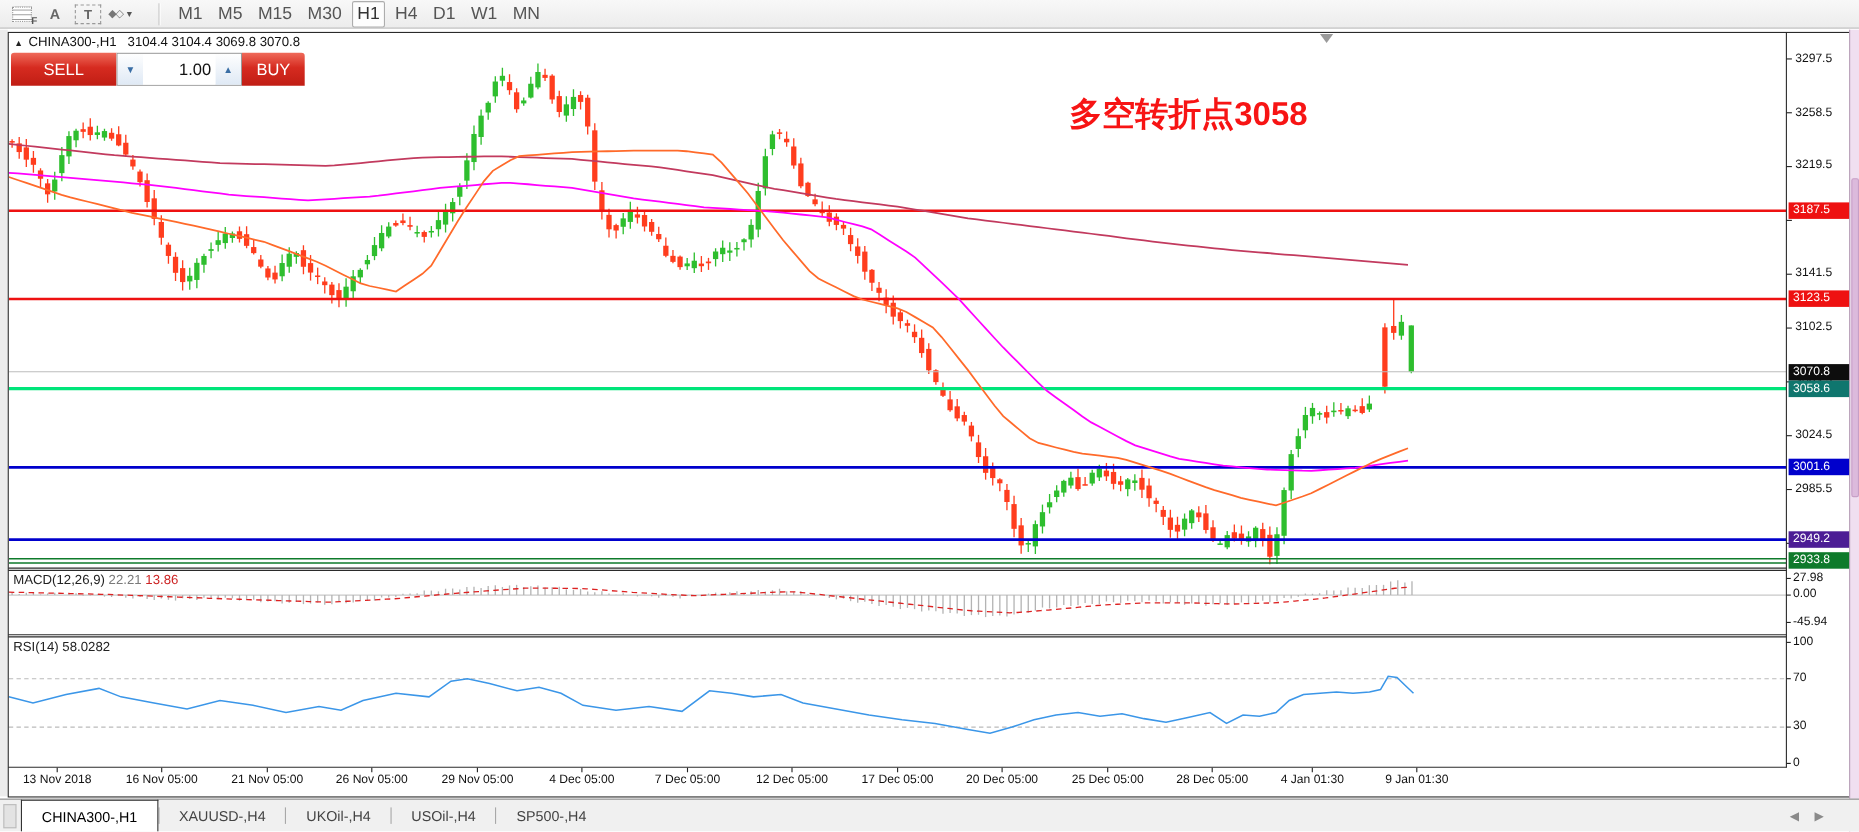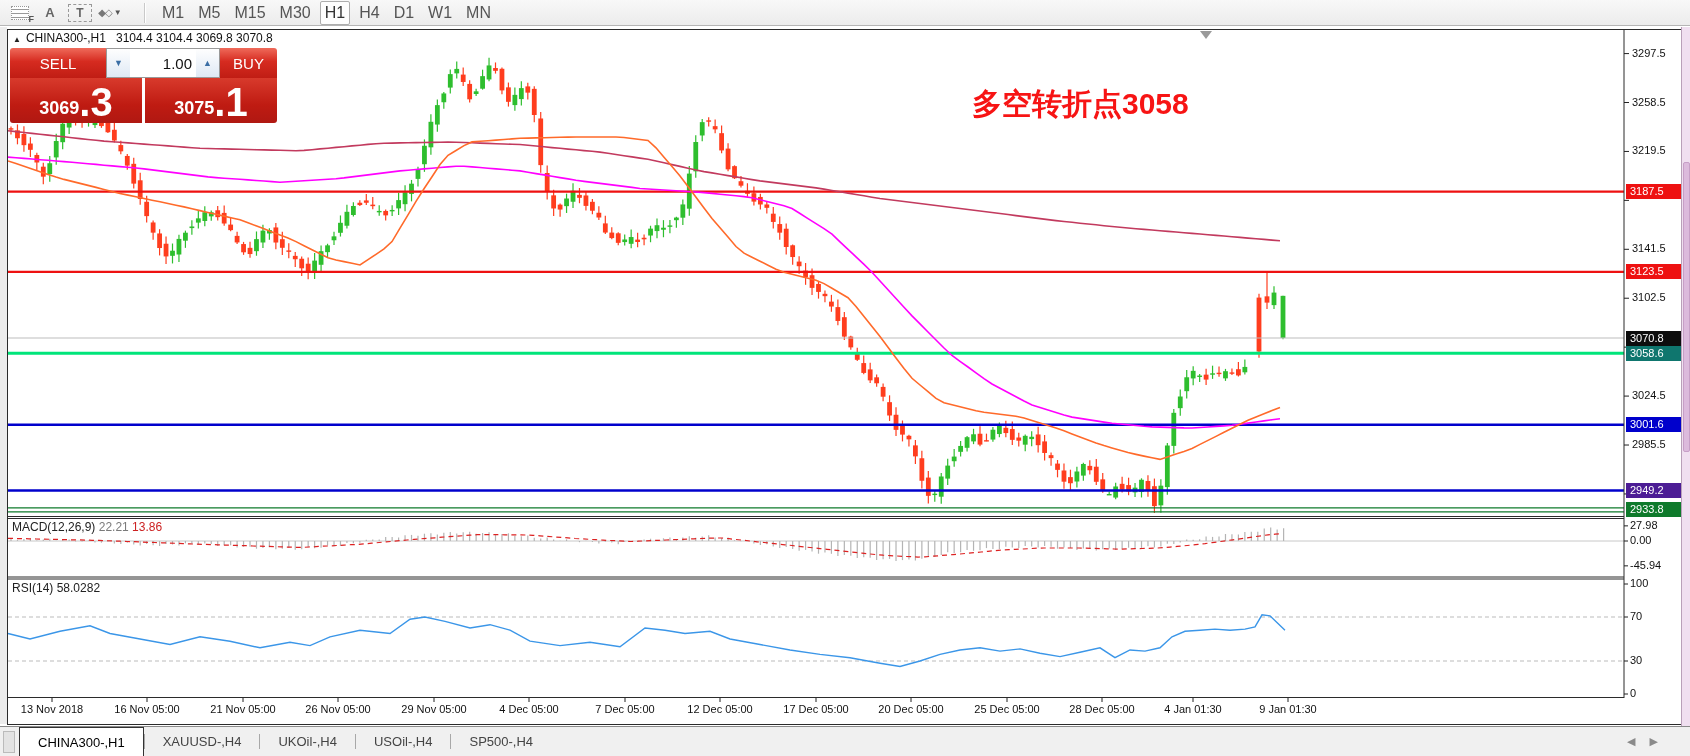--- a/index.html
+++ b/index.html
@@ -777,30 +777,20 @@
     <div id="trade-panel">
       <div id="tp-row1">
         <div id="sell-btn" class="tp-btn">SELL</div>
         <div id="spin-group">
           <span class="spin-btn">▼</span>
           <input id="vol-field" value="1.00" style="">
           <span class="spin-btn">▲</span>
         </div>
         <div id="buy-btn" class="tp-btn">BUY</div>
       </div>
-      <div id="tp-row2">
-        <div id="sell-big" class="bigprice">
-          <span class="bp-small">3069</span>
-            <span class="bp-large">.3</span>
-        </div>
-        <div id="buy-big" class="bigprice">
-          <span class="bp-small">3075</span>
-            <span class="bp-large">.1</span>
-        </div>
-      </div>
     </div>
 
     <div id="annotation">多空转折点3058</div>
 
     <div id="macd-label" class="ind-label"><span>MACD(12,26,9)</span> <span class="val-gray">22.21</span> <span class="val-red">13.86</span></div>
     <div id="rsi-label" class="ind-label"><span>RSI(14)</span> <span>58.0282</span></div>
 
     <div id="scale-labels">
         <div class="tick-label" style="top: 46.5822px;">3297.5</div>
         <div class="tick-label" style="top: 95.5116px;">3258.5</div>

